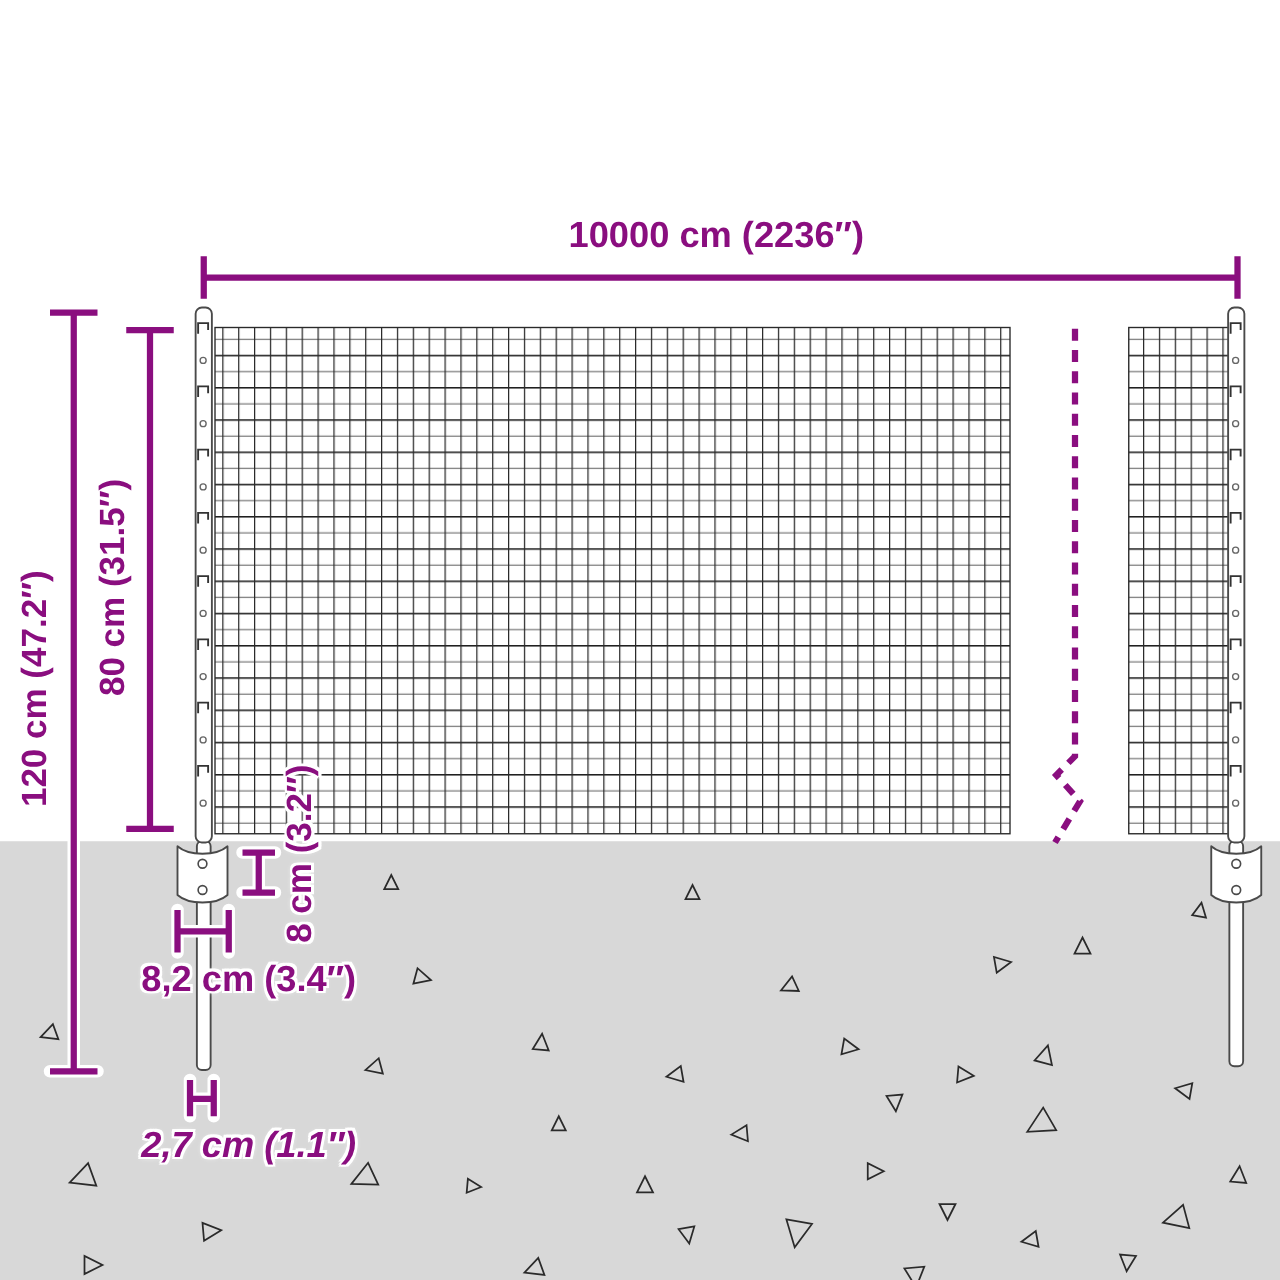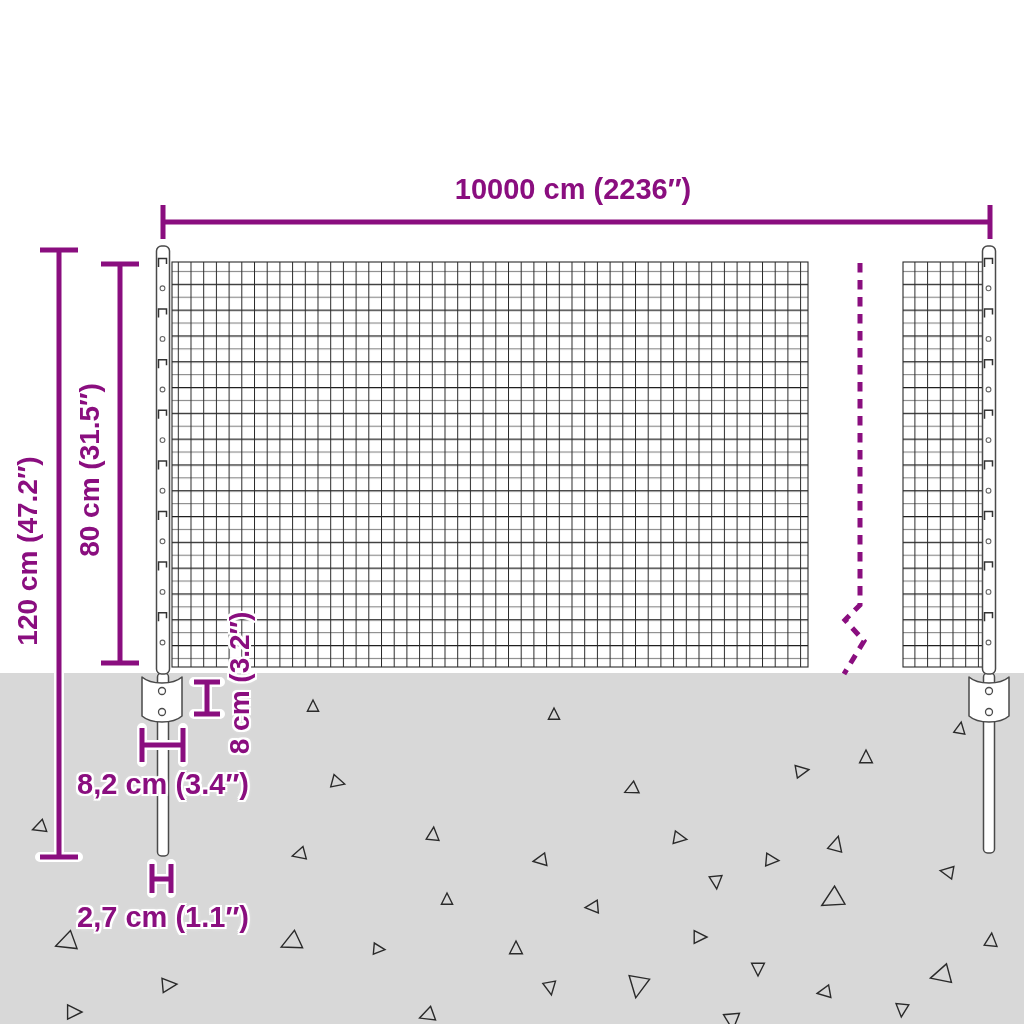--- a/index.html
+++ b/index.html
@@ -15,21 +15,21 @@
   .label{
     position:absolute;font-weight:bold;line-height:1;white-space:nowrap;
     color:var(--accent,#8A0E7F);
     text-shadow:-2px -2px 0 #fff,0 -2px 0 #fff,2px -2px 0 #fff,-2px 0 0 #fff,
                  2px 0 0 #fff,-2px 2px 0 #fff,0 2px 0 #fff,2px 2px 0 #fff,0 0 5px #fff;
   }
   .horiz{transform:translate(-50%,-50%);}
   .vert{transform:translate(-50%,-50%) rotate(-90deg);}
   .fs-top{font-size:29px;}
   .fs-side{font-size:28px;}
-  .fs-bot{font-size:29px;}
+  .fs-bot{font-size:29px;margin-left:36px;}
   
   .mesh{fill:url(#meshpat);stroke:#2a2a2a;stroke-width:1.1;}
   .post{fill:#ffffff;stroke:#4a4a4a;stroke-width:1.5;}
   .plate{fill:#ffffff;stroke:#4a4a4a;stroke-width:1.5;stroke-linejoin:round;}
   .hole{fill:#ffffff;stroke:#4a4a4a;stroke-width:1.3;}
   .hook{fill:none;stroke:#333333;stroke-width:1.5;}
   .phole{fill:#ffffff;stroke:#666666;stroke-width:1.1;}
   .dim-halo{fill:none;stroke:#ffffff;stroke-width:10;stroke-linecap:round;}
   .dim{fill:none;stroke:var(--accent,#8A0E7F);stroke-width:5;stroke-linecap:butt;}
   .break{fill:none;stroke:var(--accent,#8A0E7F);stroke-width:5;stroke-dasharray:9.5 7.5;}
@@ -168,13 +168,13 @@
     <path class="dim-halo" d="M152 864 V893 M171 864 V893 M152 879 H171"></path>
     <path class="dim" d="M152 864 V893 M171 864 V893 M152 879 H171"></path>
   </g>
 </svg>
 
 <div class="label horiz fs-top" style="left:573px;top:189px;">10000 cm (2236″)</div>
 <div class="label vert fs-side" style="left:28px;top:551px;">120 cm (47.2″)</div>
 <div class="label vert fs-side" style="left:90px;top:470px;">80 cm (31.5″)</div>
 <div class="label vert fs-side" style="left:240px;top:683px;">8 cm (3.2″)</div>
 <div class="label horiz fs-bot" style="left:163px;top:784px;">8,2 cm (3.4″)</div>
-<div class="label horiz fs-bot" style="left:163px;top:917px;">2,7 cm (1.1″)</div>
+<div class="label horiz fs-bot" style="left:163px;top:917px;font-style:italic;">2,7 cm (1.1″)</div>
 
 </body></html>

